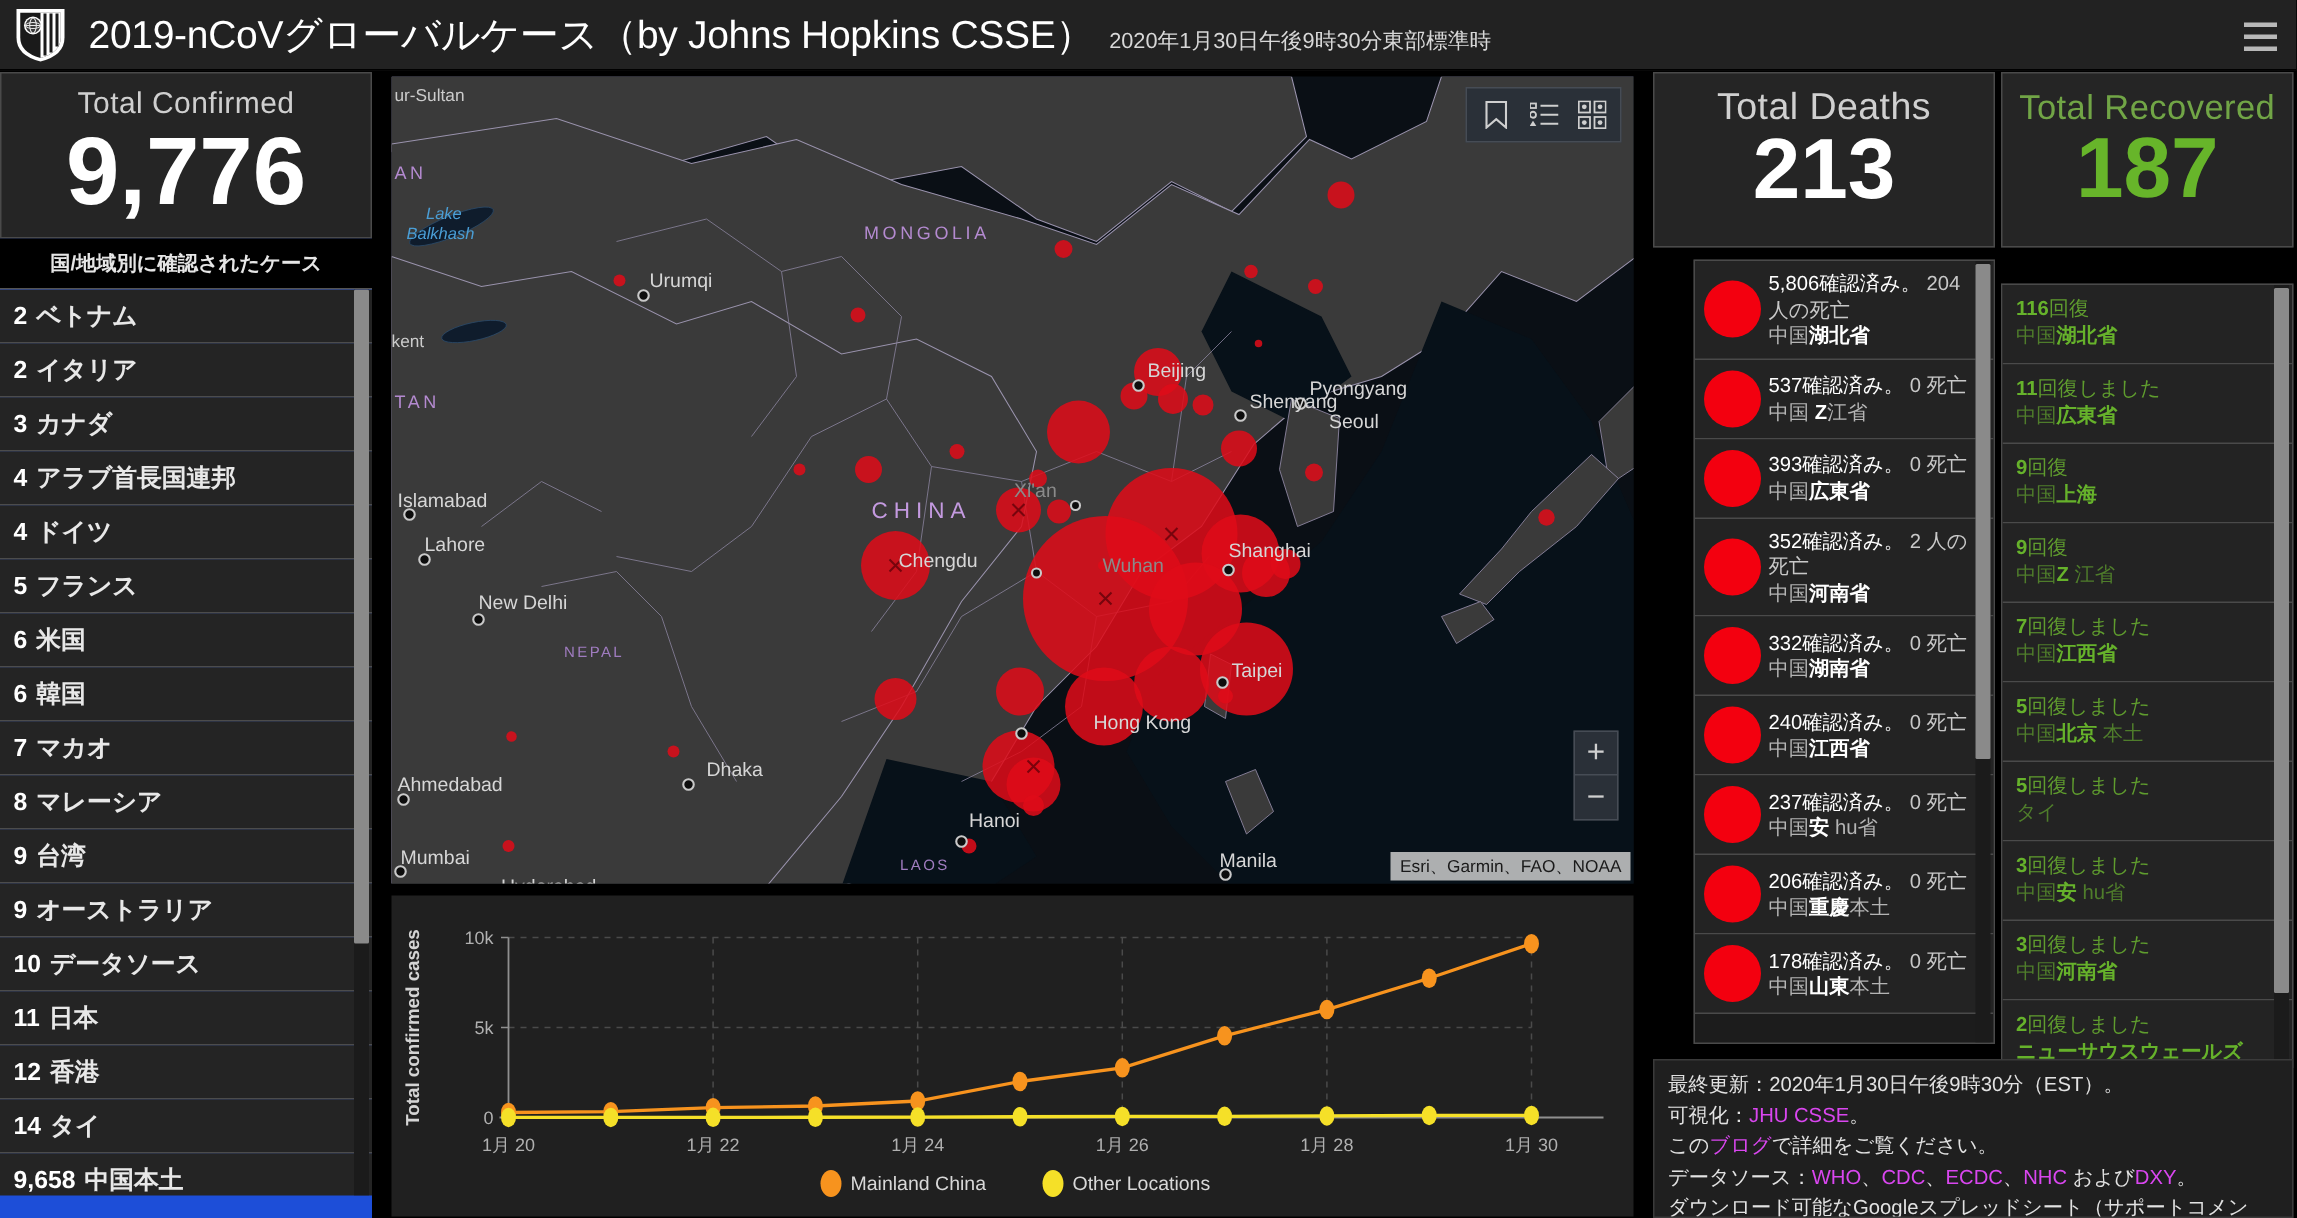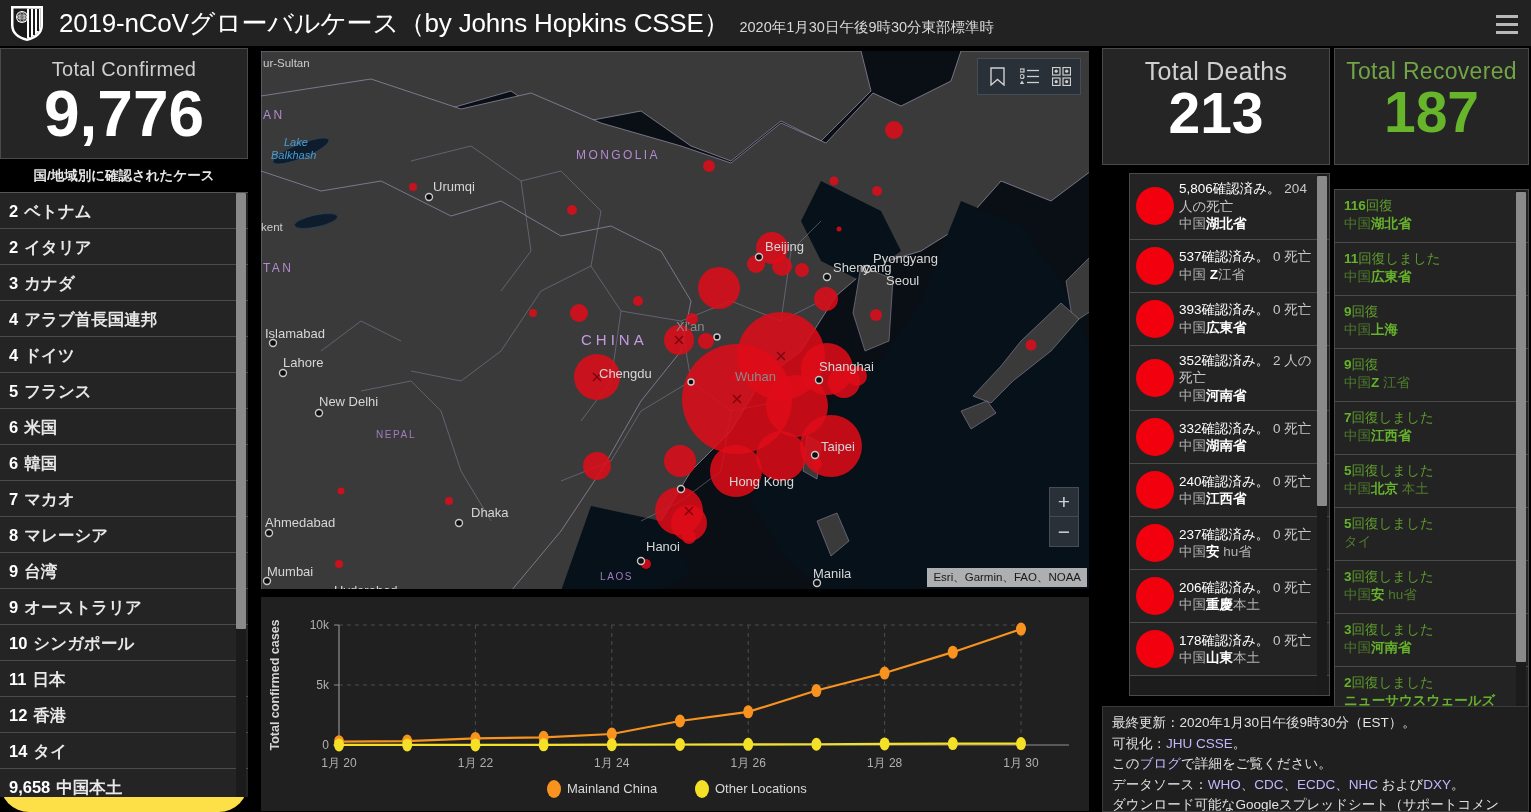--- a/index.html
+++ b/index.html
@@ -29,22 +29,21 @@
   #hamburger-btn {
     position: absolute; right: 6px; top: 8px; width: 36px; height: 32px;
     display: flex; flex-direction: column; justify-content: center;
     align-items: center; gap: 5px; cursor: pointer;
   }
   #hamburger-btn span { display: block; width: 22px; height: 3px; background: #b8b8b8; }
 
   
   #left-col {
     position: absolute; left: 0; top: 48px; width: 248px; height: 764px;
-    background: #fde047;
-    border-radius: 29px;
+    background: #1d4ed8;
   }
   .kpi-box {
     background: #252525; border: 1px solid #4a4a4a;
     text-align: center; padding: 2px 0 6px;
   }
   .kpi-title { font-size: 20px; letter-spacing: .3px; }
   .kpi-value { font-weight: bold; line-height: .98; }
   #total-confirmed-box { height: 111px; }
   #total-confirmed-box .kpi-title { color: #cfcfcf; padding-top: 7px; }
   #total-confirmed-box .kpi-value { color: #ffffff; font-size: 64px; padding-top: 2px; }
@@ -168,21 +167,21 @@
   .rec-row .rtxt { color: #5f9c2e; }
   .rec-row .rloc { color: #4f7d2b; display: block; }
   .rec-row .rloc b { color: #66b22b; }
 
   
   #footer {
     position: absolute; left: 1102px; top: 706px; width: 427px; height: 106px;
     background: #1f1f1f; border: 1px solid #3a3a3a; overflow: hidden;
     padding: 6px 9px; color: #e2e2e2; font-size: 13.5px; line-height: 1.52;
   }
-  #footer a { color: #c4b5fd; text-decoration: none; cursor: pointer; }
+  #footer a { color: #d946ef; text-decoration: none; cursor: pointer; }
 </style>
 </head>
 <body>
 
 <div id="app">
 
   <div id="header">
     <svg id="logo-shield" viewBox="0 0 36 40">
       <path d="M2 3 H34 V22 Q34 34 18 38 Q2 34 2 22 Z" fill="#ffffff"></path>
       <path d="M4.5 5.5 H31.5 V22 Q31.5 32 18 35.6 Q4.5 32 4.5 22 Z" fill="#1a1a1a"></path>
@@ -260,21 +259,21 @@
         <div class="country-row">
           <span class="cnum">9</span>
           <span class="cname">台湾</span>
         </div>
         <div class="country-row">
           <span class="cnum">9</span>
           <span class="cname">オーストラリア</span>
         </div>
         <div class="country-row">
           <span class="cnum">10</span>
-          <span class="cname">シンガポール</span>
+          <span class="cname">データソース</span>
         </div>
         <div class="country-row">
           <span class="cnum">11</span>
           <span class="cname">日本</span>
         </div>
         <div class="country-row">
           <span class="cnum">12</span>
           <span class="cname">香港</span>
         </div>
         <div class="country-row">

